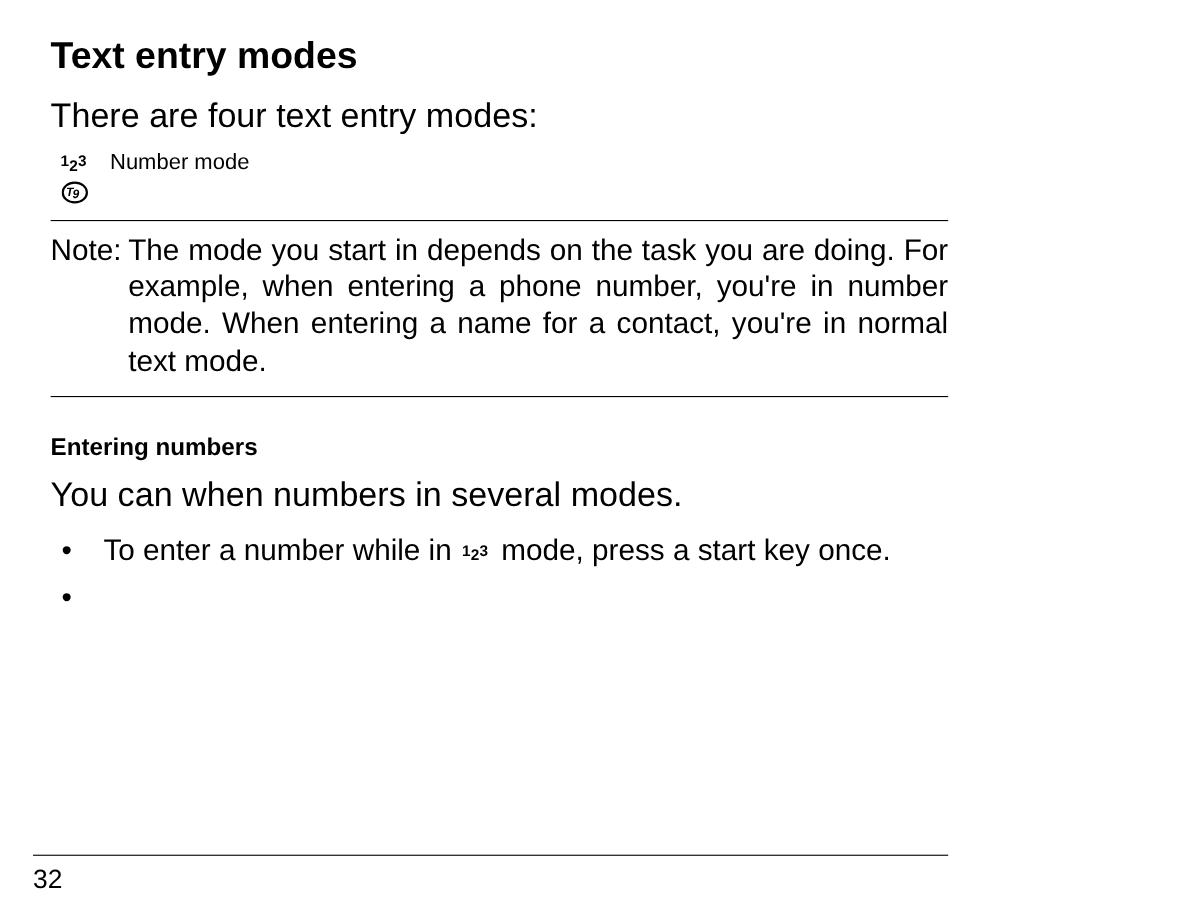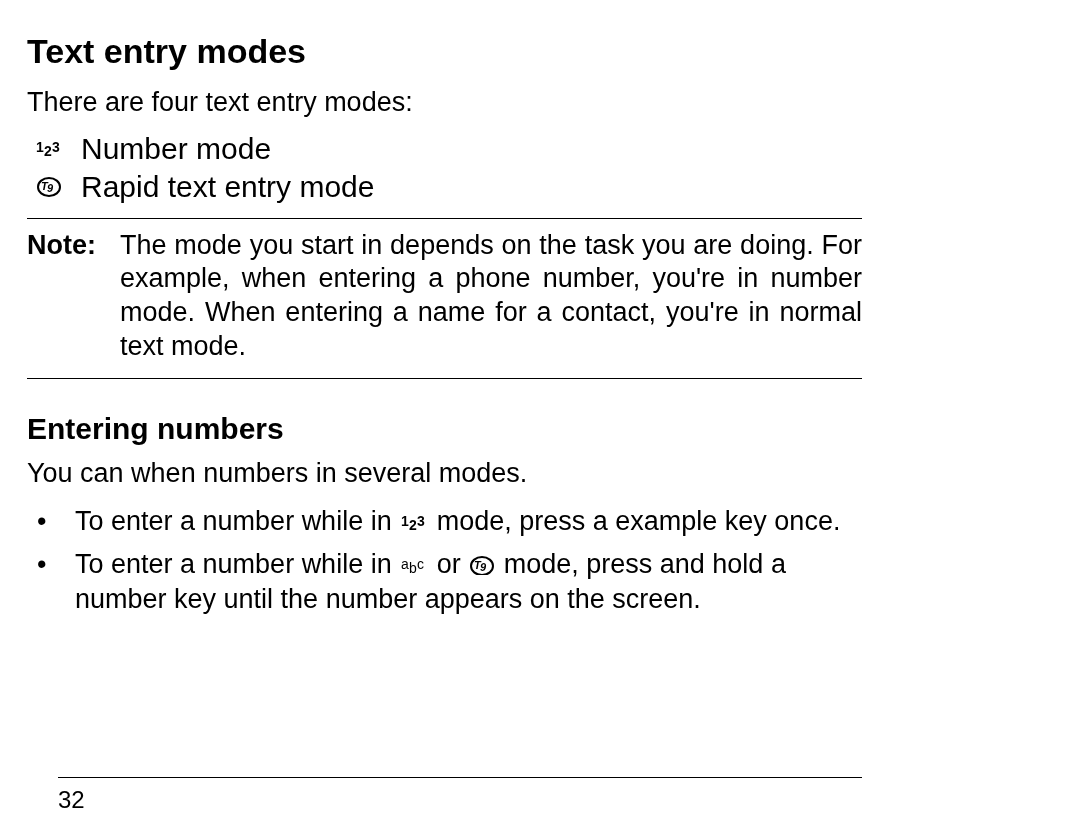--- a/index.html
+++ b/index.html
@@ -8,47 +8,47 @@
     width: 1080px;
     height: 834px;
     background: #fff;
     font-family: Arial, Helvetica, sans-serif;
     color: #000;
   }
   .page {
     box-sizing: border-box;
     width: 904px;
     height: 834px;
-    padding: 32px 42px 20px 27px;
+    padding: 32px 42px 20px 46px;
     position: relative;
   }
   h2.section {
     font-size: 34px;
     font-weight: bold;
     margin: 0 0 14px 0;
   }
   h3.subsection {
-    font-size: 30px;
+    font-size: 22px;
     font-weight: bold;
     margin: 33px 0 10px 0;
   }
   p.body {
-    font-size: 27px;
+    font-size: 31px;
     margin: 0 0 10px 0;
     line-height: 1.28;
   }
   .mode-list {
     margin: 0 0 12px 0;
     padding: 0;
   }
   .mode-row {
     display: flex;
     align-items: center;
     padding: 2px 0;
-    font-size: 30px;
+    font-size: 20px;
   }
   .mode-icon {
     width: 46px;
     flex: 0 0 46px;
     display: flex;
     justify-content: center;
     align-items: center;
     margin-right: 8px;
   }
   .note-block {
@@ -57,23 +57,23 @@
     padding: 10px 0 14px 0;
     margin: 6px 0 18px 0;
     font-size: 27px;
     line-height: 1.25;
     text-align: justify;
   }
   .note-block .note-row {
     display: flex;
   }
   .note-block .note-label {
-    font-weight: bold;
+    font-weight: normal;
     flex: 0 0 auto;
-    margin-right: 24px;
+    margin-right: 6px;
   }
   ul.bullets {
     list-style: none;
     margin: 0;
     padding: 0;
   }
   ul.bullets li {
     font-size: 27px;
     line-height: 1.3;
     display: flex;
@@ -82,21 +82,21 @@
   ul.bullets li .dot {
     flex: 0 0 38px;
     text-align: left;
     padding-left: 10px;
   }
   ul.bullets li .txt {
     flex: 1;
   }
   .footer {
     position: absolute;
-    left: 58px;
+    left: 30px;
     right: 42px;
     bottom: 20px;
     border-top: 1px solid #000;
     padding-top: 8px;
     display: flex;
     justify-content: space-between;
     font-size: 24px;
   }
   .icon-svg { display: inline-block; vertical-align: middle; }
   .inline-icon { vertical-align: -2px; margin: 0 2px; }
@@ -143,21 +143,20 @@
           </svg>
       </span>
       <span>Number mode</span>
     </div>
     <div class="mode-row">
       <span class="mode-icon">
         <svg class="icon-svg" width="26" height="22">
             <use href="#ico-t9"></use>
           </svg>
       </span>
-      <span>Rapid text entry mode</span>
     </div>
   </div>
 
   <div class="note-block">
     <div class="note-row">
       <span class="note-label">Note:</span>
       <span>The mode you start in depends on the task you are doing. For example, when entering a phone number, you're in number mode. When entering a name for a contact, you're in normal text mode.</span>
     </div>
   </div>
 
@@ -166,36 +165,25 @@
   <p class="body">You can when numbers in several modes.</p>
 
   <ul class="bullets">
     <li>
       <span class="dot">•</span>
       <span class="txt">
         <span>To enter a number while in </span>
         <svg class="icon-svg inline-icon" width="26" height="20">
             <use href="#ico-num"></use>
           </svg>
-        <span> mode, press a example key once.</span>
+        <span> mode, press a start key once.</span>
       </span>
     </li>
     <li>
       <span class="dot">•</span>
-      <span class="txt">
-        <span>To enter a number while in </span>
-        <svg class="icon-svg inline-icon" width="26" height="20">
-            <use href="#ico-abc"></use>
-          </svg>
-        <span> or </span>
-        <svg class="icon-svg inline-icon" width="24" height="20">
-            <use href="#ico-t9"></use>
-          </svg>
-        <span> mode, press and hold a number key until the number appears on the screen.</span>
-      </span>
     </li>
   </ul>
 
   <div class="footer">
     <span>32</span>
   </div>
 
 </div>
 
 </body></html>

